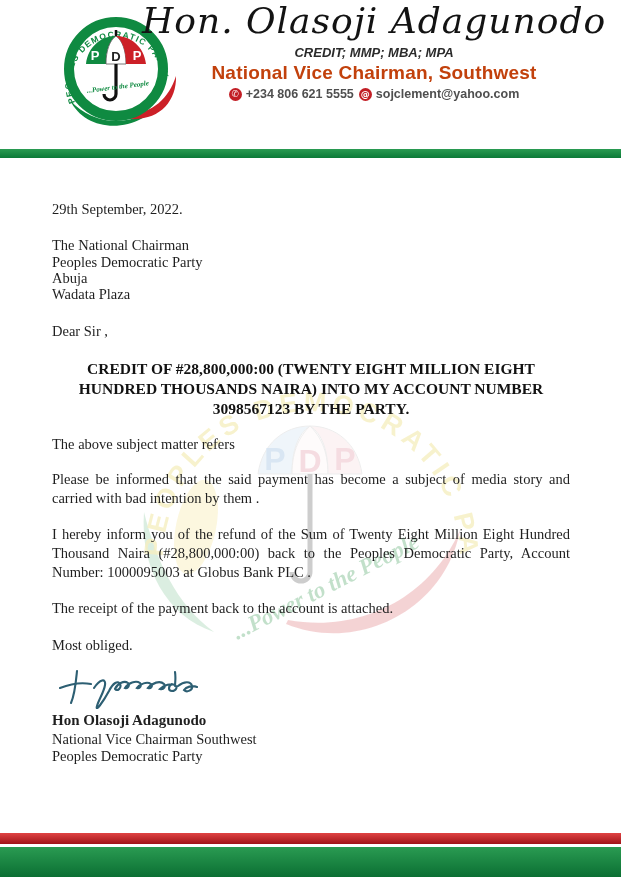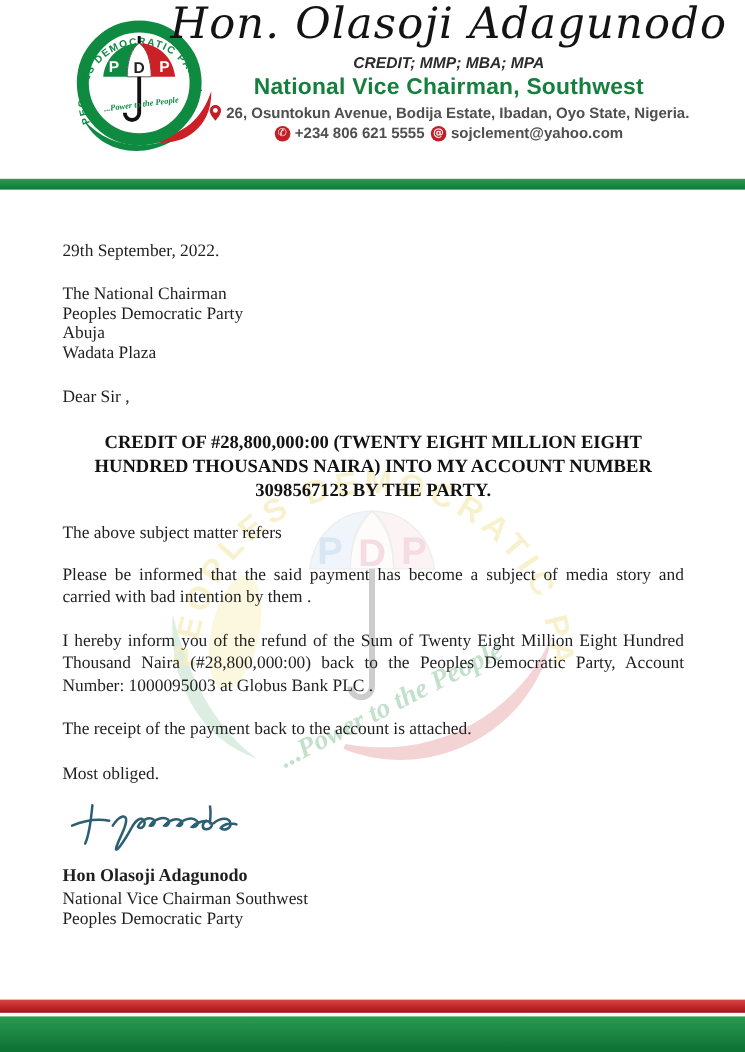--- a/index.html
+++ b/index.html
@@ -14,21 +14,21 @@
   .header-text {
     position:absolute; left:136px; top:0; width:476px; text-align:center;
     font-family:"Liberation Sans", sans-serif;
   }
   .lh-name {
     font-family:"DejaVu Serif", serif; font-style:italic;
     font-size:36px; line-height:1.15; color:#131313; letter-spacing:1px;
     white-space:nowrap;
   }
   .lh-creds { margin-top:4px; font-size:13px; font-weight:bold; font-style:italic; color:#2b2b2b; }
-  .lh-pos   { margin-top:2px; font-size:19px; font-weight:bold; color:#15803d; letter-spacing:.2px; }
+  .lh-pos   { margin-top:2px; font-size:19px; font-weight:bold; color:#c2410c; letter-spacing:.2px; }
   .lh-row   { margin-top:3px; font-size:12.5px; font-weight:bold; color:#4f4f4f;
               display:flex; justify-content:center; align-items:center; gap:5px; }
   .lh-row .seg { display:flex; align-items:center; gap:4px; }
   .icon-circle {
     display:inline-flex; width:13px; height:13px; border-radius:50%;
     background:#c21e25; color:#fff; font-size:9px; line-height:13px;
     align-items:center; justify-content:center;
     font-family:"DejaVu Sans", sans-serif; font-style:normal;
   }
   .bar-green-top {
@@ -46,21 +46,21 @@
   .addr-line { line-height:1.12; }
   .salutation { margin-top:20px; }
   .subject {
     margin:17px 0 16px 0; padding:0 4px; font-weight:bold; font-size:15.5px;
     line-height:1.3; text-align:center; color:#121212;
   }
   .para  { margin:16px 0 0 0; text-align:justify; }
   .para.first { text-align:left; }
   .closing { margin-top:18px; }
   .sig-svg { display:block; margin:6px 0 0 2px; }
-  .sig-name { margin-top:12px; font-weight:bold; font-size:15px; }
+  .sig-name { margin-top:2px; font-weight:bold; font-size:15px; }
   .sig-line { line-height:1.15; }
 
   
   .bar-red-bottom {
     position:absolute; left:0; bottom:33px; width:621px; height:11px;
     background:linear-gradient(#e04343, #a01318);
   }
   .bar-green-bottom {
     position:absolute; left:0; bottom:0; width:621px; height:30px;
     background:linear-gradient(#2a9b52, #0b6f33);
@@ -97,29 +97,20 @@
       <path d="M60,52 L60,82 A6,6 0 0 1 48,82" fill="none" stroke="#111" stroke-width="3.2"></path>
 
       <text x="62" y="77" text-anchor="middle" transform="rotate(-7 62 77)" font-family="Liberation Serif, serif" font-style="italic" font-weight="bold" font-size="7" fill="#0f8a41">...Power to the People</text>
     </svg>
   </div>
 
   <div class="header-text">
     <div class="lh-name">Hon. Olasoji Adagunodo</div>
     <div class="lh-creds">CREDIT; MMP; MBA; MPA</div>
     <div class="lh-pos">National Vice Chairman, Southwest</div>
-    <div class="lh-row">
-      <span class="seg">
-        <svg width="11" height="14" viewBox="0 0 11 14">
-          <path d="M5.5,0.5 C2.8,0.5 0.8,2.6 0.8,5.2 C0.8,8.5 5.5,13.5 5.5,13.5 C5.5,13.5 10.2,8.5 10.2,5.2 C10.2,2.6 8.2,0.5 5.5,0.5 Z" fill="#c21e25"></path>
-          <circle cx="5.5" cy="5" r="2" fill="#fff"></circle>
-        </svg>
-        <span>26, Osuntokun Avenue, Bodija Estate, Ibadan, Oyo State, Nigeria.</span>
-      </span>
-    </div>
     <div class="lh-row">
       <span class="seg">
         <span class="icon-circle">✆</span>
         <span>+234 806 621 5555</span>
       </span>
       <span class="seg">
         <span class="icon-circle">@</span>
         <span>sojclement@yahoo.com</span>
       </span>
     </div>

